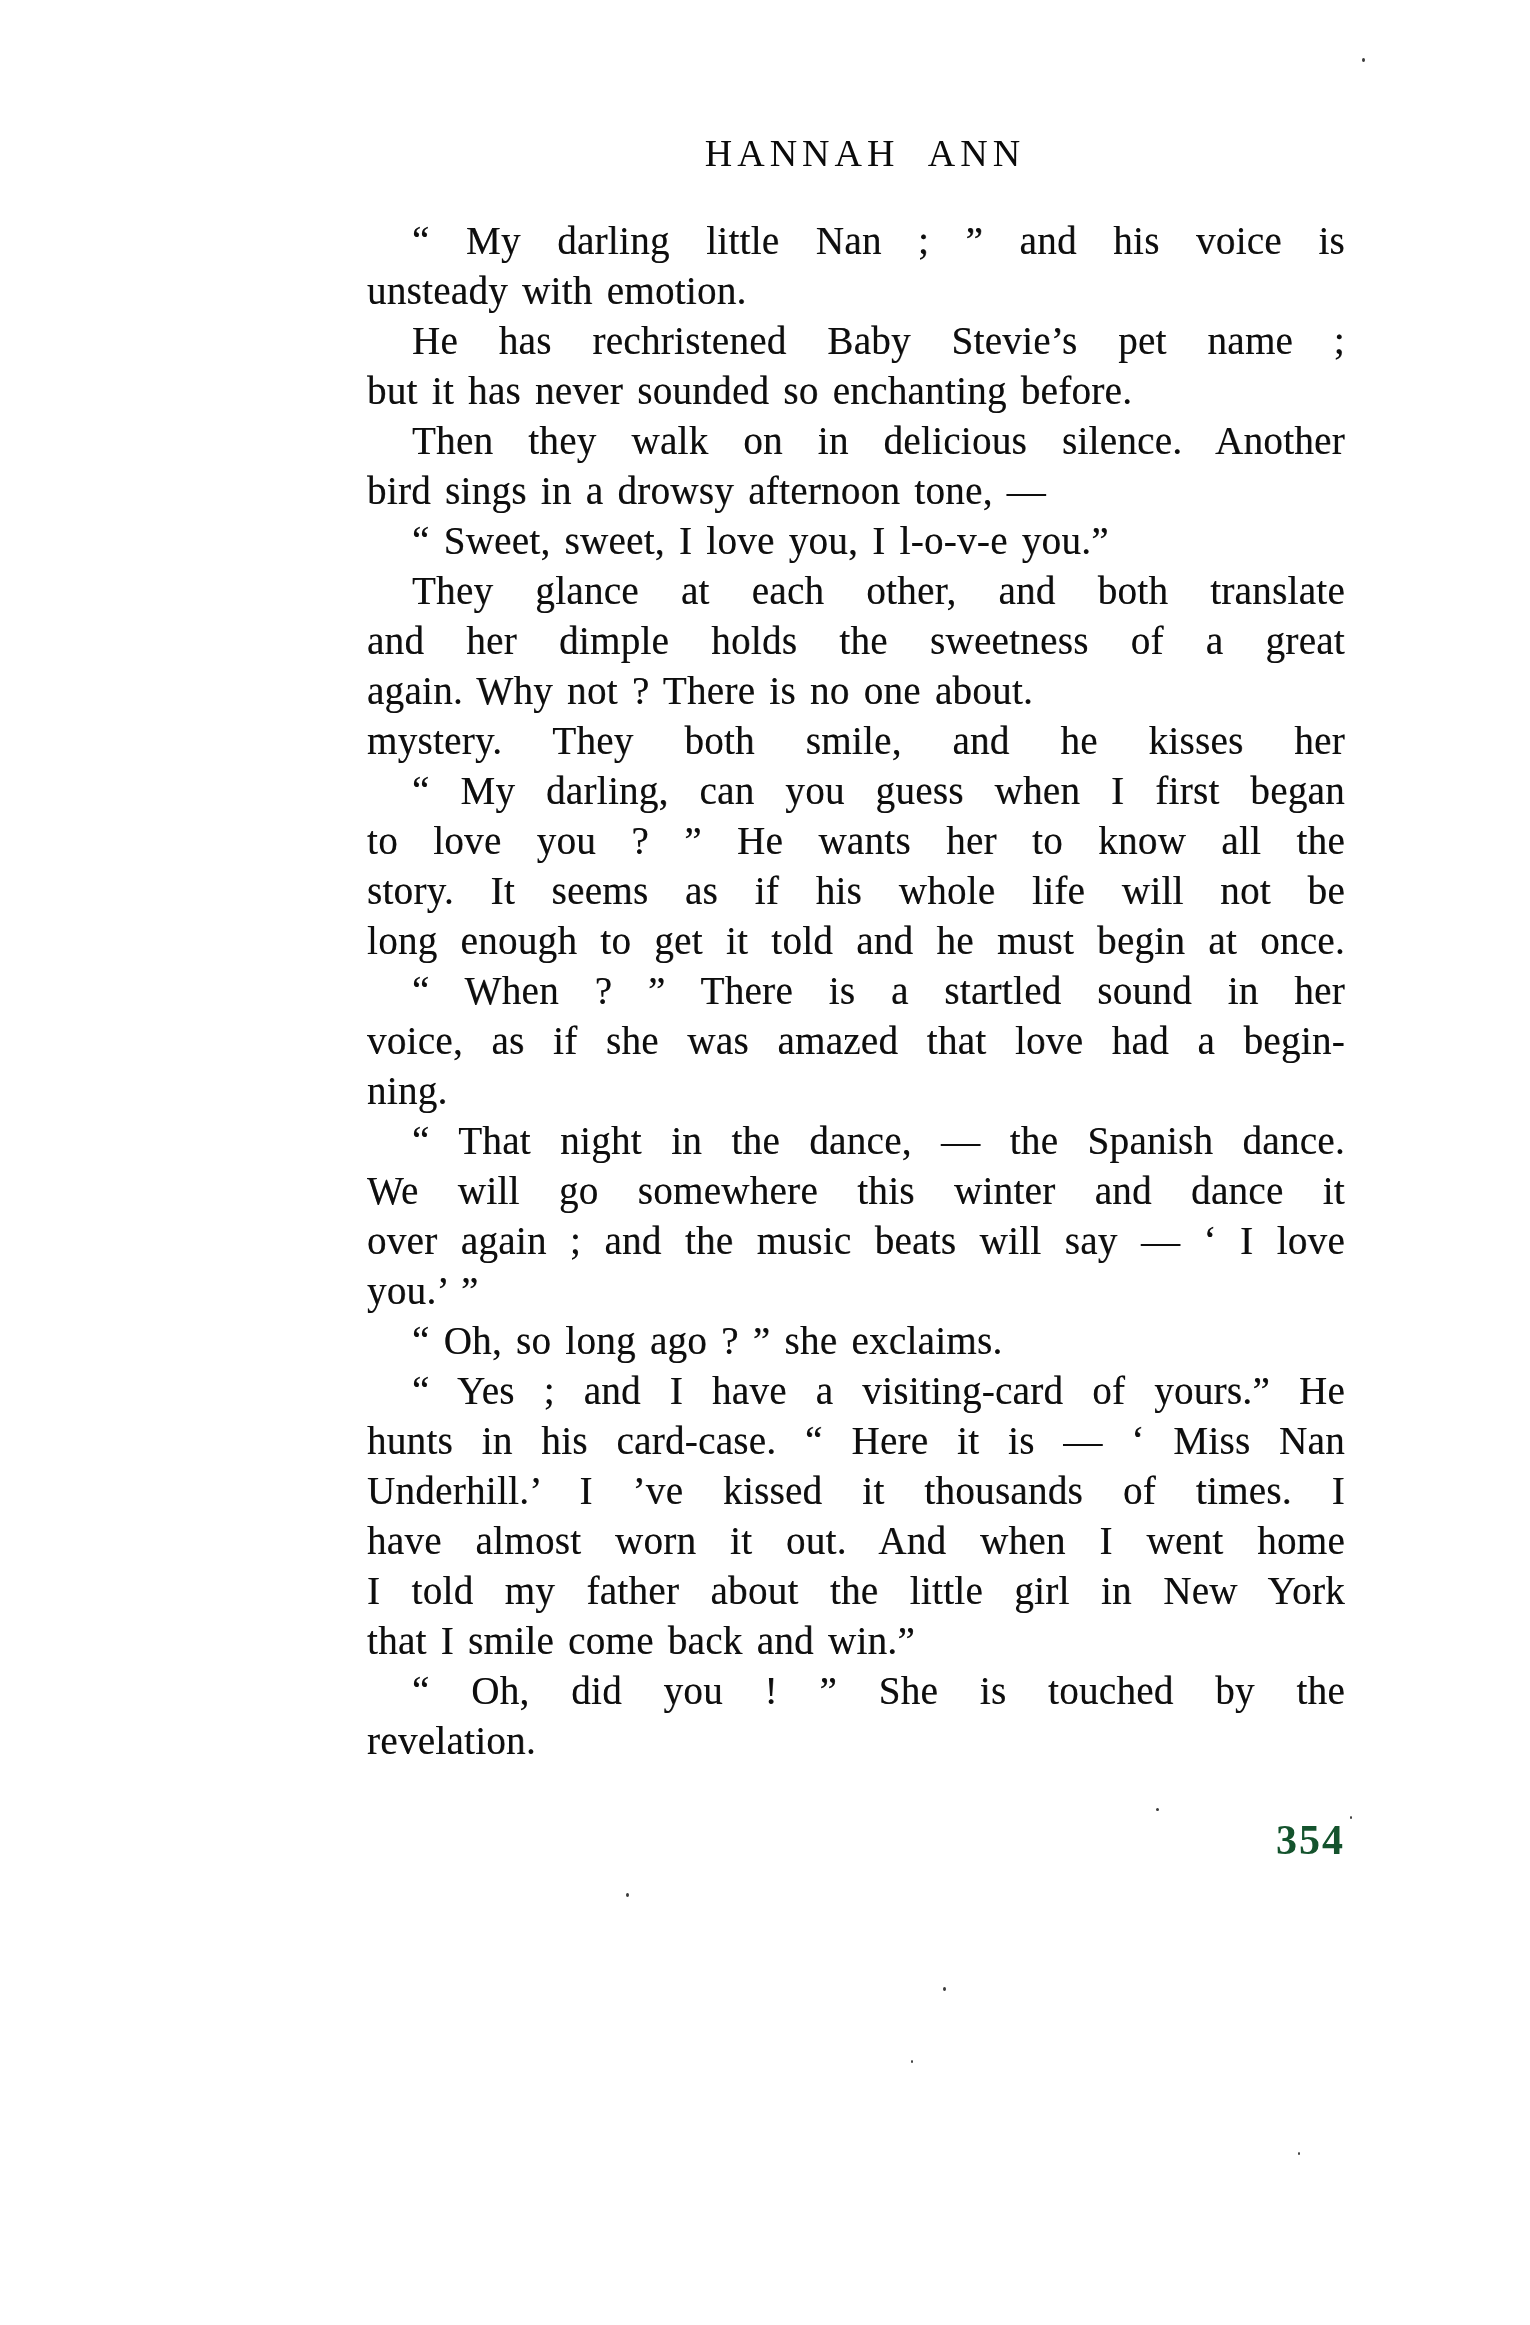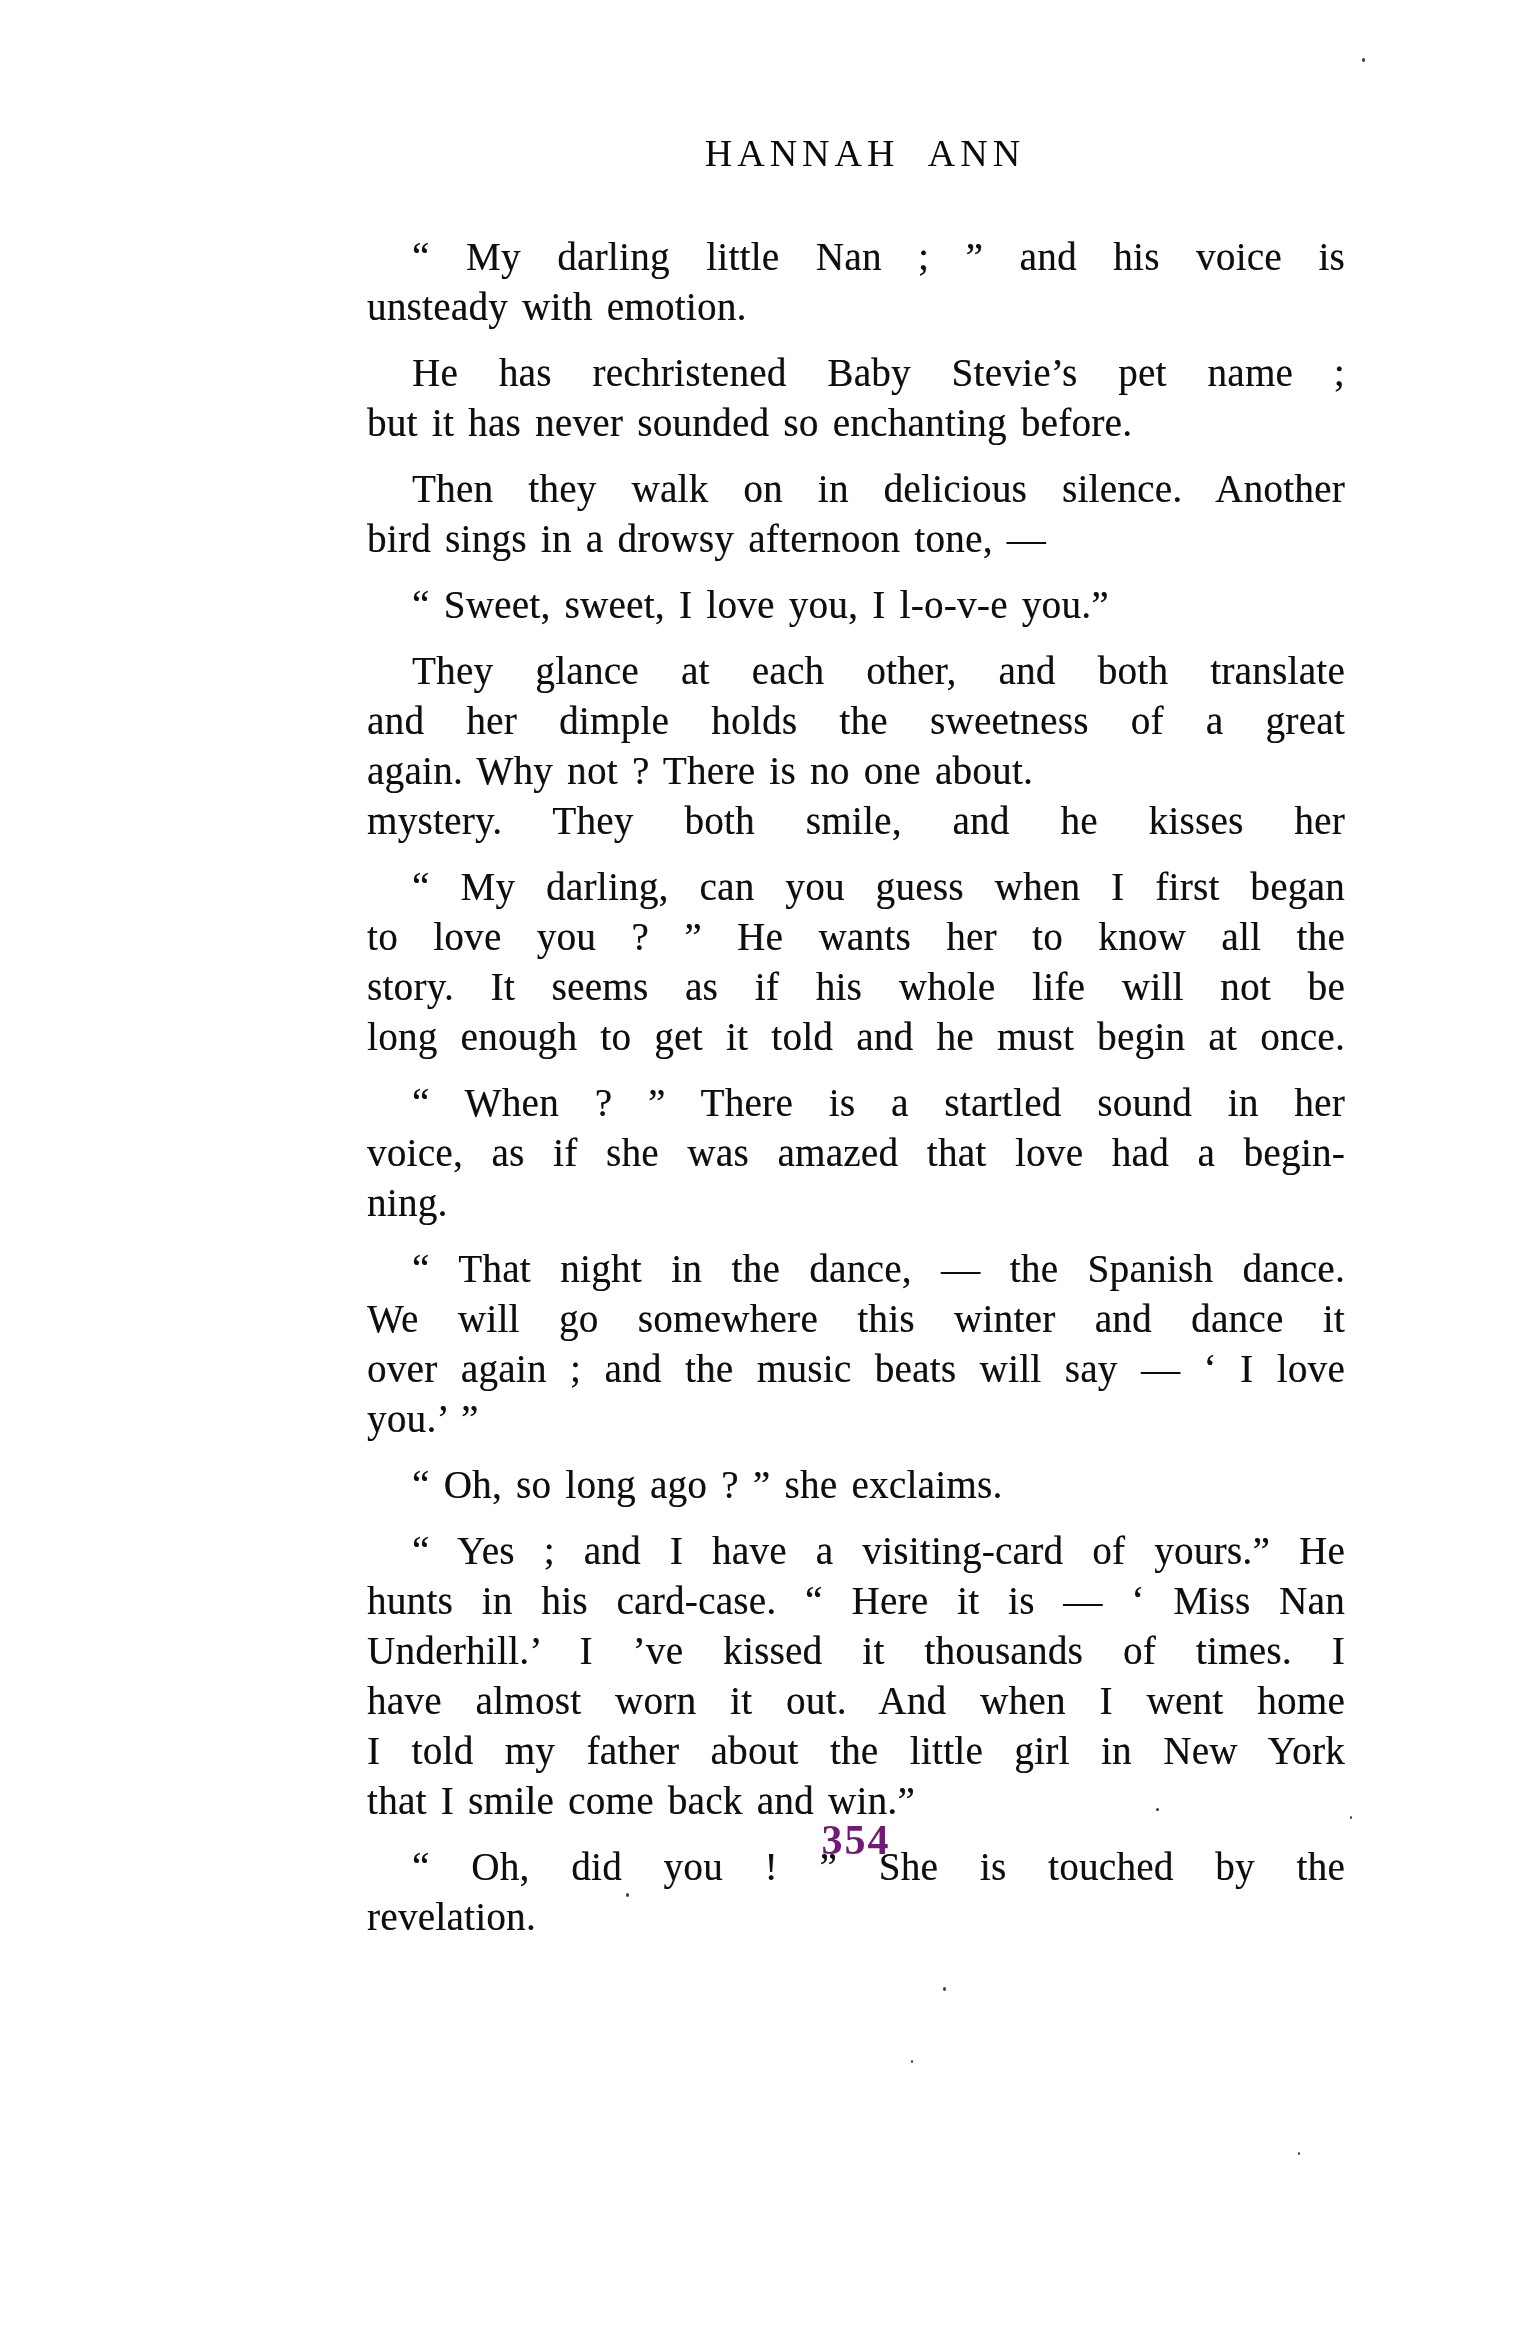--- a/index.html
+++ b/index.html
@@ -48,32 +48,31 @@
     text-align: left;
     text-shadow: 0.35px 0 0.25px rgba(10,10,10,0.55);
   }
   .line.j {
     text-align: justify;
     text-align-last: justify;
     text-justify: inter-word;
   }
   .line.in {
     text-indent: 45px;
-    margin-top: 16px;
   }
   .folio {
     position: absolute;
     top: 1816px;
     left: 367px;
     width: 978px;
-    text-align: center;
+    text-align: right;
     font-size: 42px;
     font-weight: 700;
     letter-spacing: 2px;
-    color: #701a75;
+    color: #14532d;
   }
   .speck {
     position: absolute;
     background: #3a3a3a;
     border-radius: 50%;
   }
   .s1 { left: 1362px; top: 58px;   width: 3px; height: 4px; }
   .s2 { left: 1156px; top: 1808px; width: 3px; height: 3px; }
   .s3 { left: 1350px; top: 1816px; width: 2px; height: 3px; }
   .s4 { left: 626px;  top: 1893px; width: 3px; height: 4px; }

